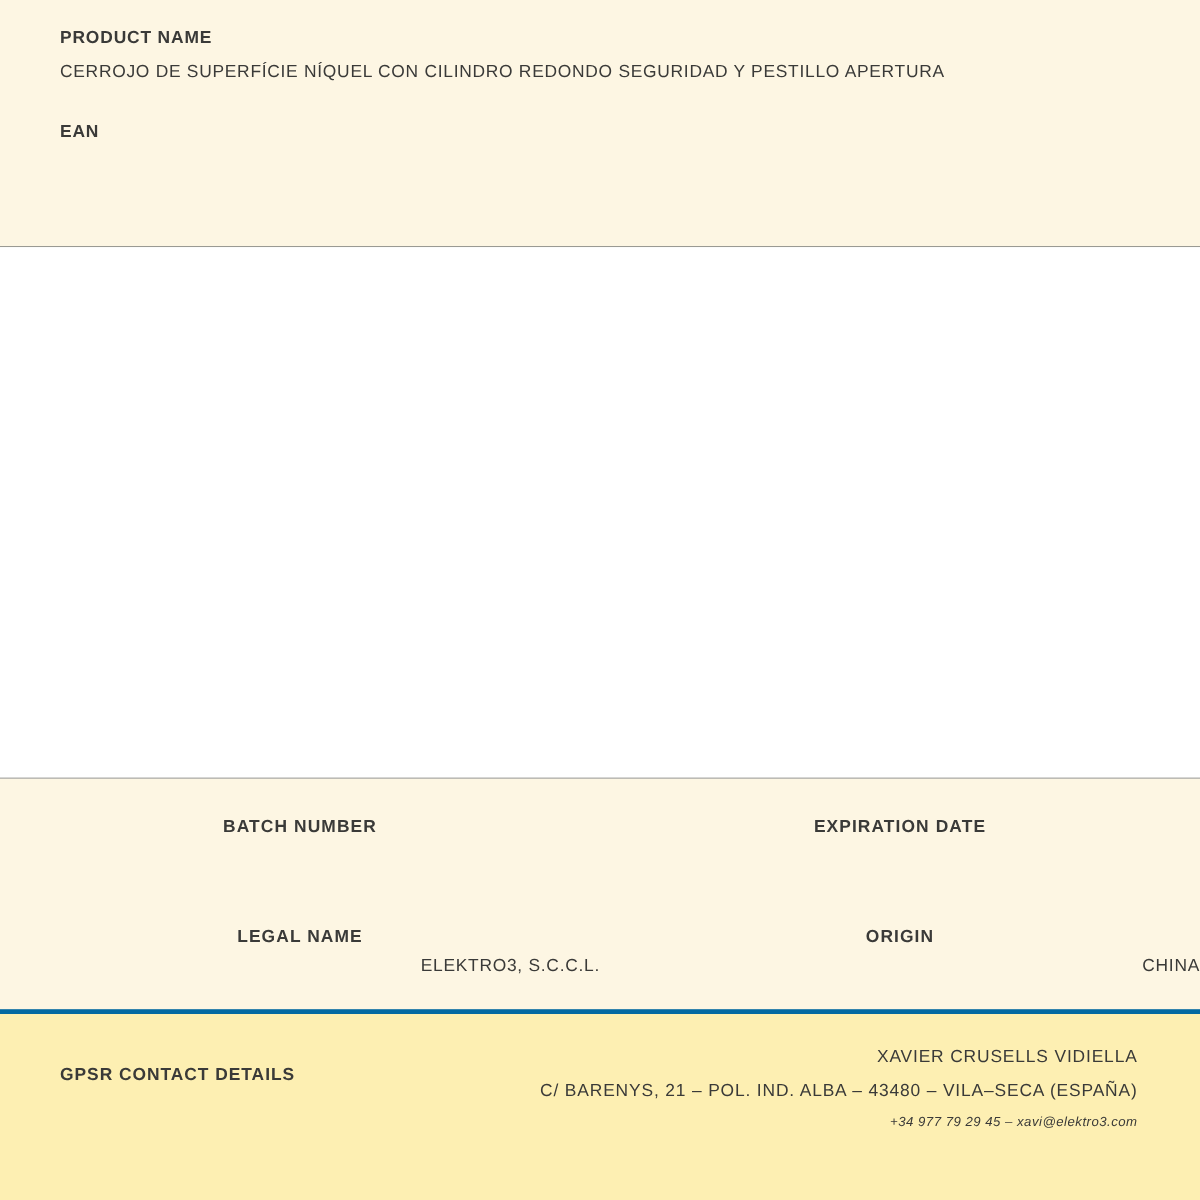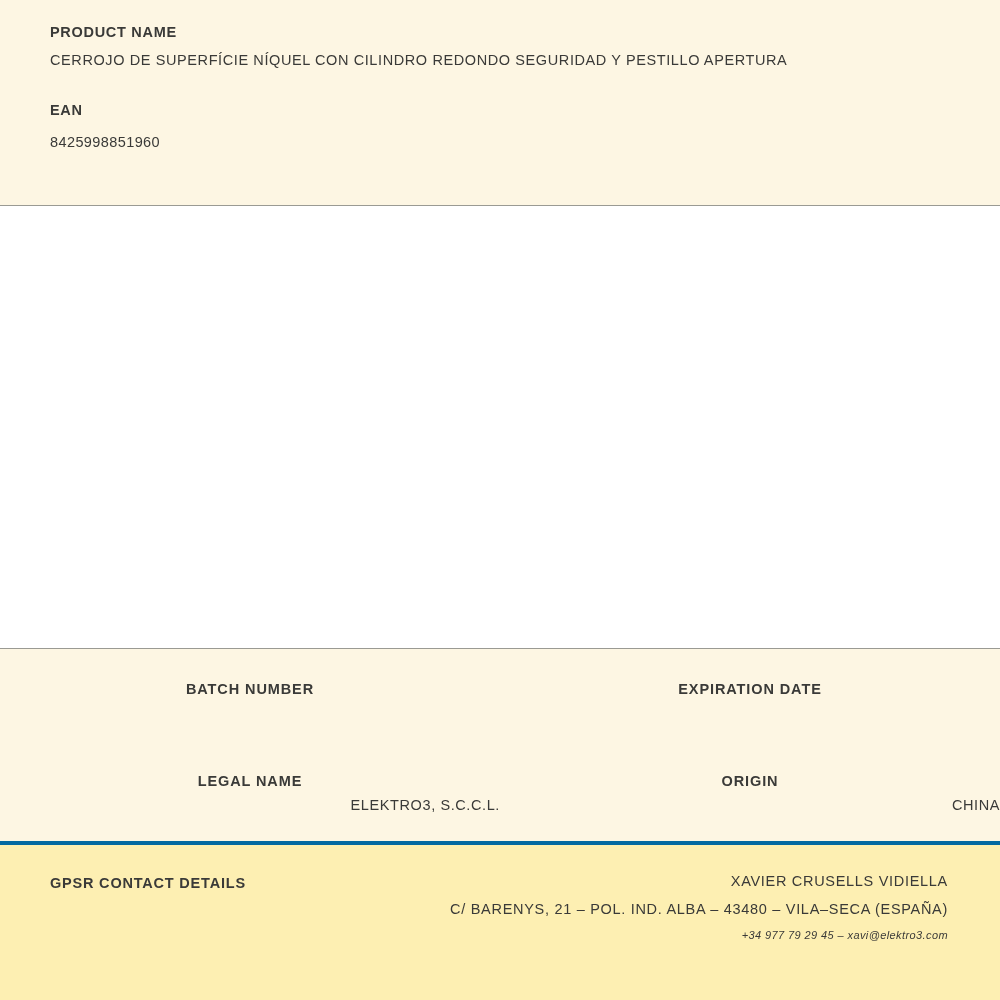--- a/index.html
+++ b/index.html
@@ -117,21 +117,21 @@
     display: flex;
     justify-content: space-between;
     align-items: flex-start;
   }
   .footer-label {
     font-size: 14.5px;
     font-weight: bold;
     letter-spacing: 0.8px;
     text-transform: uppercase;
     color: #3a3a38;
-    margin-top: 2px;
+    margin-top: 15px;
   }
   .footer-lines {
     text-align: right;
   }
   .footer-line {
     font-size: 14.5px;
     letter-spacing: 0.7px;
     color: #3a3a38;
     margin-bottom: 12px;
   }
@@ -148,21 +148,20 @@
 <div class="page">
 
   <section class="top-section">
     <div>
       <div class="field-label">PRODUCT NAME</div>
       <div class="field-value upper">CERROJO DE SUPERFÍCIE NÍQUEL CON CILINDRO REDONDO SEGURIDAD Y PESTILLO APERTURA</div>
     </div>
     <div class="block-gap"></div>
     <div>
       <div class="field-label ean-label">EAN</div>
-      <div class="field-value ean-value">8425998851960</div>
     </div>
   </section>
 
   <section class="image-area"></section>
 
   <section class="meta-section">
     <div class="meta-row meta-row-1">
       <div class="meta-cell">
         <div class="meta-label">BATCH NUMBER</div>
         <div class="meta-value"></div>

